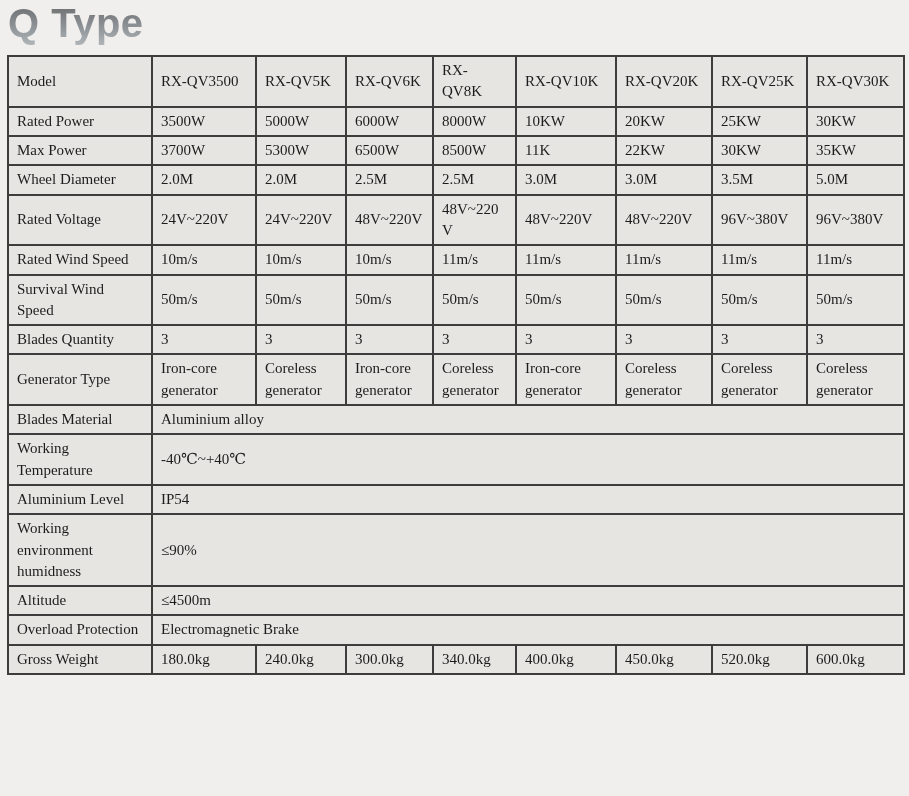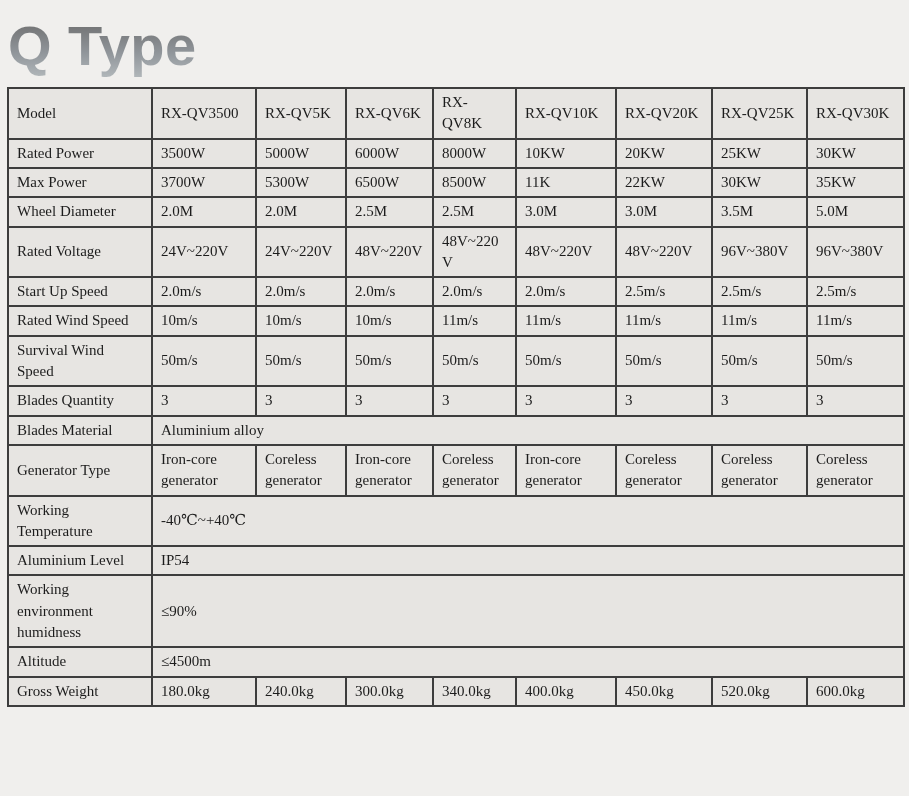--- a/index.html
+++ b/index.html
@@ -8,23 +8,23 @@
     width: 909px;
     height: 796px;
     background: #f0efed;
     overflow: hidden;
     font-family: "Liberation Serif", "DejaVu Serif", serif;
     color: #1c1c1c;
   }
   .page-title {
     font-family: "Liberation Sans", "DejaVu Sans", sans-serif;
     font-weight: bold;
-    font-size: 56px;
+    font-size: 40px;
     line-height: 1.18;
-    margin: 13px 0 2px 8px;
+    margin: 0 0 2px 8px;
     letter-spacing: 0.5px;
     background: linear-gradient(180deg, #6a6a6a 5%, #90959a 60%, #b3b9bc 100%);
     -webkit-background-clip: text;
     background-clip: text;
     color: transparent;
     width: max-content;
   }
   table.spec-table {
     border-collapse: collapse;
     table-layout: fixed;
@@ -113,31 +113,20 @@
       <td>24V~220V</td>
       <td>48V~220V</td>
       <td>48V~220
 V</td>
       <td>48V~220V</td>
       <td>48V~220V</td>
       <td>96V~380V</td>
       <td>96V~380V</td>
     </tr>
     <tr>
-      <th>Start Up Speed</th>
-      <td>2.0m/s</td>
-      <td>2.0m/s</td>
-      <td>2.0m/s</td>
-      <td>2.0m/s</td>
-      <td>2.0m/s</td>
-      <td>2.5m/s</td>
-      <td>2.5m/s</td>
-      <td>2.5m/s</td>
-    </tr>
-    <tr>
       <th>Rated Wind Speed</th>
       <td>10m/s</td>
       <td>10m/s</td>
       <td>10m/s</td>
       <td>11m/s</td>
       <td>11m/s</td>
       <td>11m/s</td>
       <td>11m/s</td>
       <td>11m/s</td>
     </tr>
@@ -158,52 +147,56 @@
       <td>3</td>
       <td>3</td>
       <td>3</td>
       <td>3</td>
       <td>3</td>
       <td>3</td>
       <td>3</td>
       <td>3</td>
     </tr>
     <tr>
+      <th>Generator Type</th>
+      <td>Iron-core generator</td>
+      <td>Coreless generator</td>
+      <td>Iron-core generator</td>
+      <td>Coreless generator</td>
+      <td>Iron-core generator</td>
+      <td>Coreless generator</td>
+      <td>Coreless generator</td>
+      <td>Coreless generator</td>
+    </tr>
+    <tr>
       <th>Blades Material</th>
       <td colspan="8">Aluminium alloy</td>
-    </tr>
-    <tr>
-      <th>Generator Type</th>
-      <td>Iron-core generator</td>
-      <td>Coreless generator</td>
-      <td>Iron-core generator</td>
-      <td>Coreless generator</td>
-      <td>Iron-core generator</td>
-      <td>Coreless generator</td>
-      <td>Coreless generator</td>
-      <td>Coreless generator</td>
     </tr>
     <tr>
       <th>Working
 Temperature</th>
       <td colspan="8">-40℃~+40℃</td>
     </tr>
     <tr>
       <th>Aluminium Level</th>
       <td colspan="8">IP54</td>
     </tr>
     <tr>
       <th>Working
 environment
 humidness</th>
       <td colspan="8">≤90%</td>
     </tr>
     <tr>
       <th>Altitude</th>
       <td colspan="8">≤4500m</td>
+    </tr>
+    <tr>
+      <th>Overload Protection</th>
+      <td colspan="8">Electromagnetic Brake</td>
     </tr>
     <tr>
       <th>Gross Weight</th>
       <td>180.0kg</td>
       <td>240.0kg</td>
       <td>300.0kg</td>
       <td>340.0kg</td>
       <td>400.0kg</td>
       <td>450.0kg</td>
       <td>520.0kg</td>

